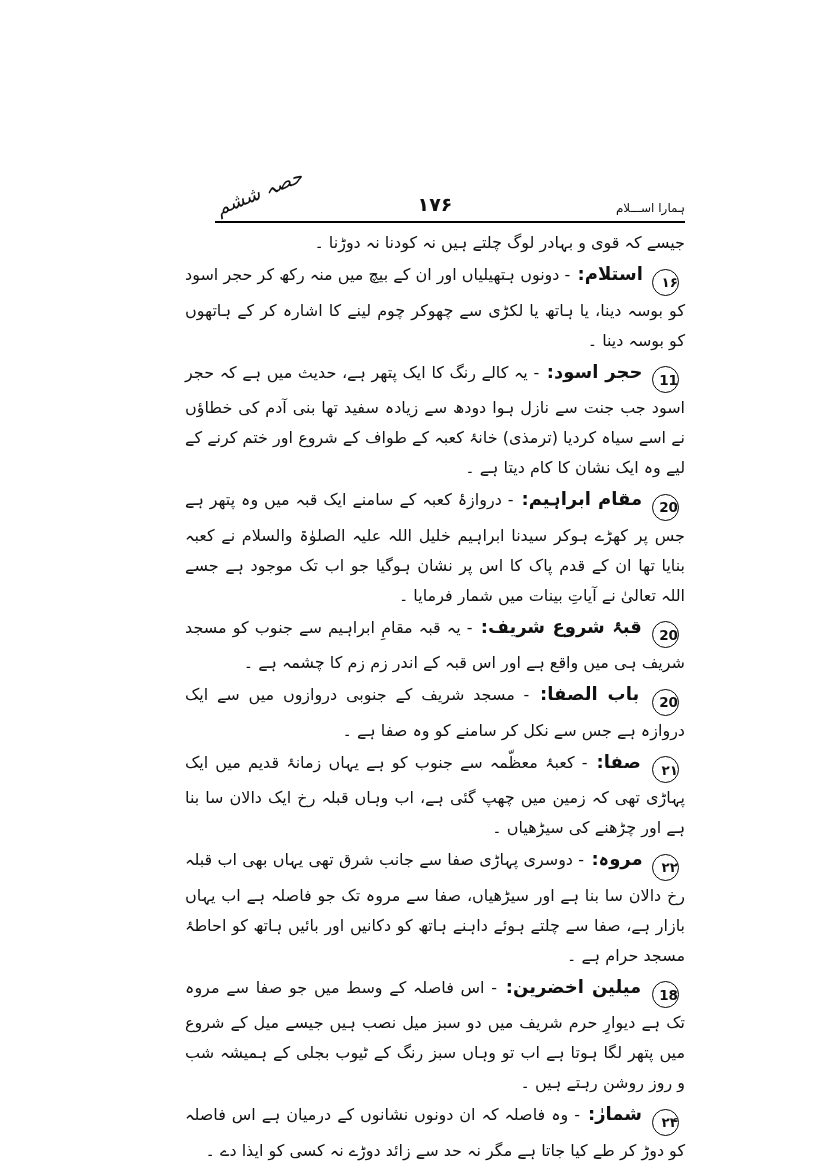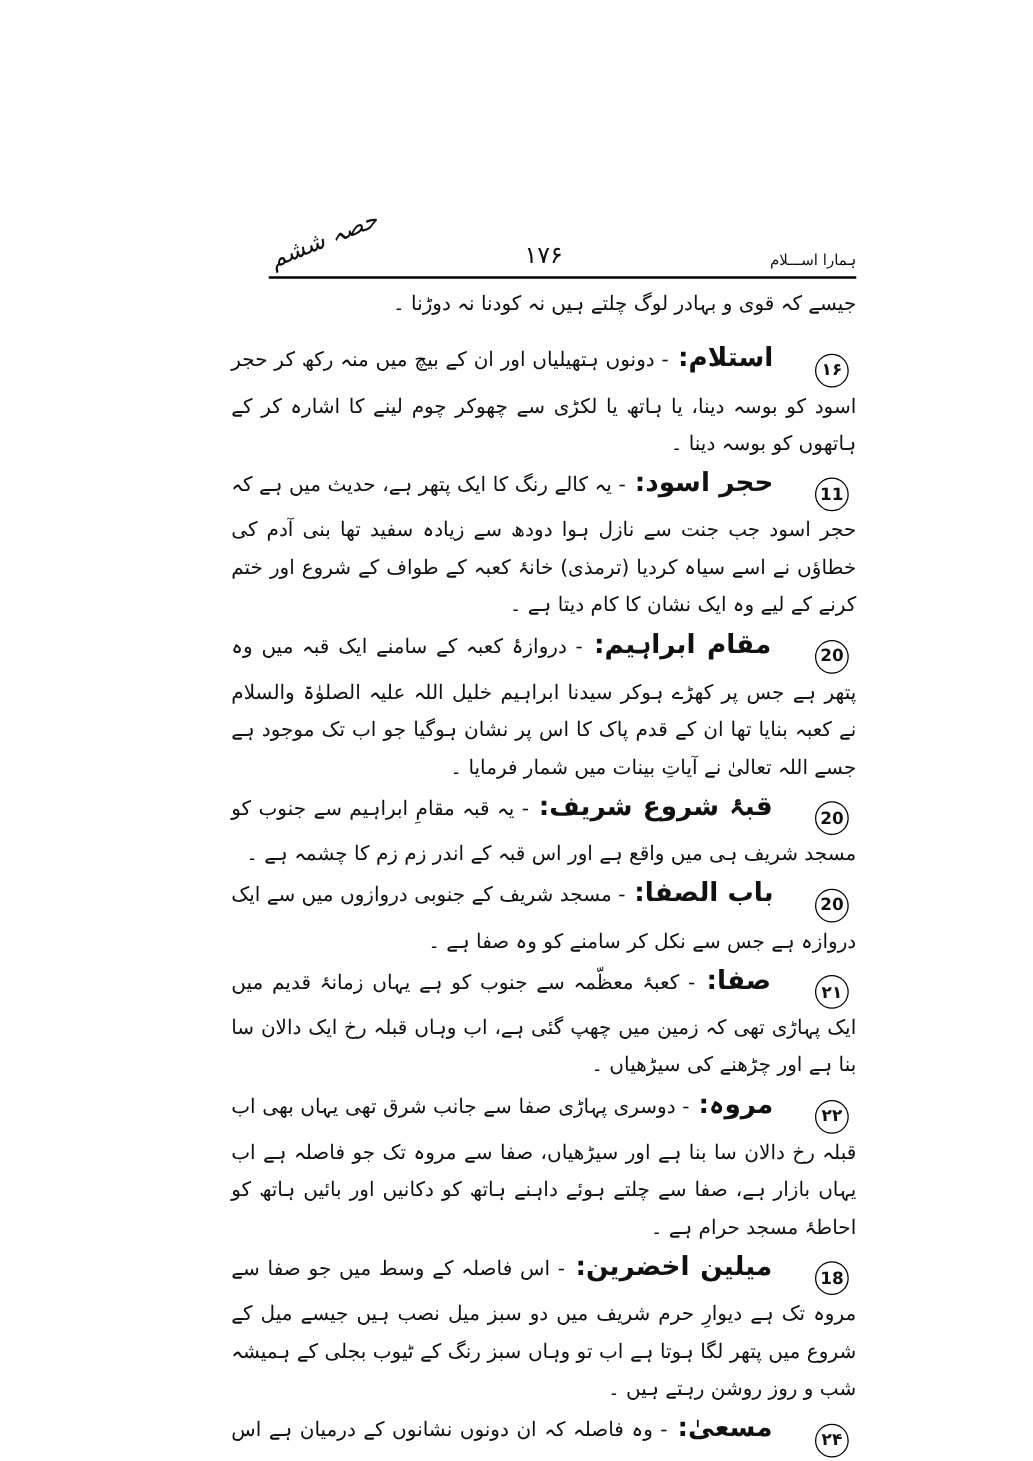--- a/index.html
+++ b/index.html
@@ -13,60 +13,60 @@
     position:absolute;left:185px;top:0;width:500px;
   }
   
   .header{position:relative;height:223px;}
   .h-right{
     position:absolute;right:0;bottom:8px;
     font-size:12px;direction:rtl;white-space:nowrap;
   }
   .h-center{
     position:absolute;left:50%;transform:translateX(-50%);bottom:8px;
-    font-size:19px;font-weight:normal;direction:rtl;text-align:right;
+    font-size:19px;font-weight:bold;direction:rtl;text-align:right;
   }
   .h-left{
     position:absolute;left:36px;bottom:4px;
     font-size:19px;direction:rtl;white-space:nowrap;
     transform:rotate(-22deg);transform-origin:left bottom;
     font-style:italic;
   }
   .h-rule{
     position:absolute;left:30px;right:0;bottom:0;
     border-top:2.5px solid #000;
   }
   
   .body{
     direction:rtl;
     font-size:16px;line-height:30px;
     text-align:justify;
     margin-top:5px;
   }
   .intro{
     text-align:right;
-    margin:0 0 13px 0;
+    margin:0 0 1px 0;
   }
   .entry{
     margin:1px 0 1px 0;
     text-indent:6px;
   }
   .num-circle{
-    display:inline-flex;align-items:center;justify-content:center;
+    display:inline-flex;align-items:center;justify-content:flex-start;
     width:27px;height:27px;box-sizing:border-box;
     border:1.7px solid #000;border-radius:50%;
     font-size:13.5px;font-weight:bold;
     vertical-align:-7px;
-    margin-left:28px;
+    margin-left:4px;
     text-indent:0;
     flex:none;
   }
   .term{
     font-weight:bold;
-    font-size:21px;
+    font-size:18px;
     padding-left:2px;
   }
   .etext{}
 </style>
 </head>
 <body>
 
 <div class="page">
 
   <div class="header">
@@ -141,19 +141,19 @@
           <span>18</span>
         </span>
       <span class="term">میلین اخضرین:</span>
       <span class="etext">- اس فاصلہ کے وسط میں جو صفا سے مروہ تک ہے دیوارِ حرم شریف میں دو سبز میل نصب ہیں جیسے میل کے شروع میں پتھر لگا ہوتا ہے اب تو وہاں سبز رنگ کے ٹیوب بجلی کے ہمیشہ شب و روز روشن رہتے ہیں ۔</span>
     </p>
 
     <p class="entry">
       <span class="num-circle">
           <span>۲۴</span>
         </span>
-      <span class="term">مسعیٰ:</span>
+      <span class="term">شمارٰ:</span>
       <span class="etext">- وہ فاصلہ کہ ان دونوں نشانوں کے درمیان ہے اس فاصلہ کو دوڑ کر طے کیا جاتا ہے مگر نہ حد سے زائد دوڑے نہ کسی کو ایذا دے ۔</span>
     </p>
 
   </div>
 
 </div>
 
 </body></html>

